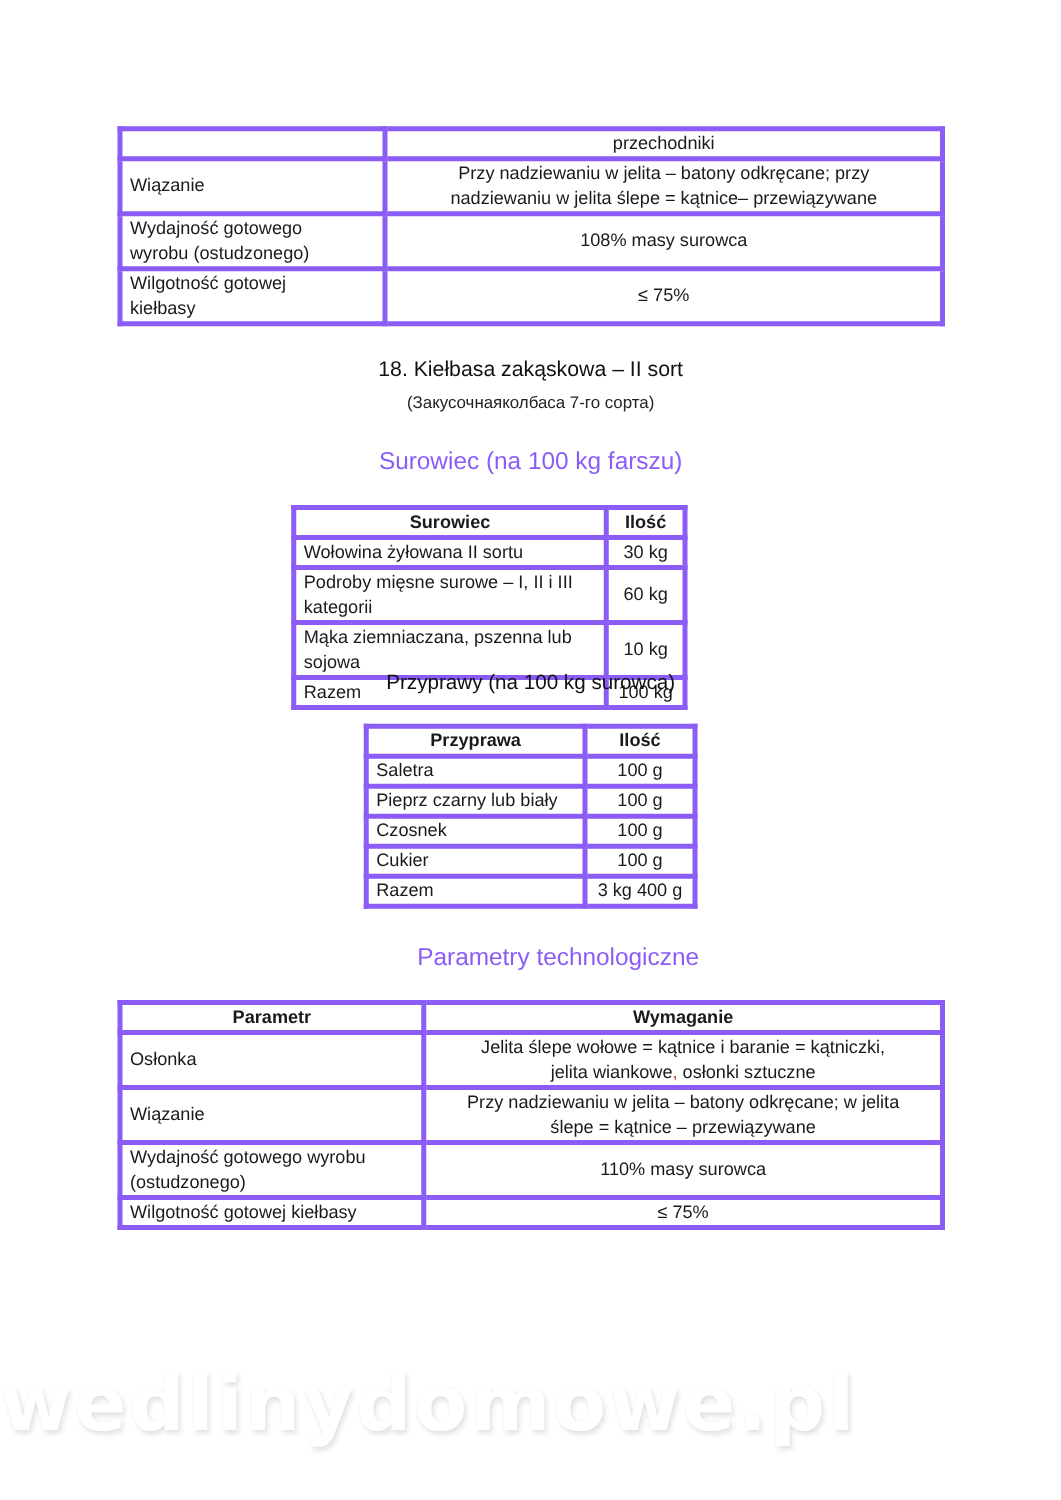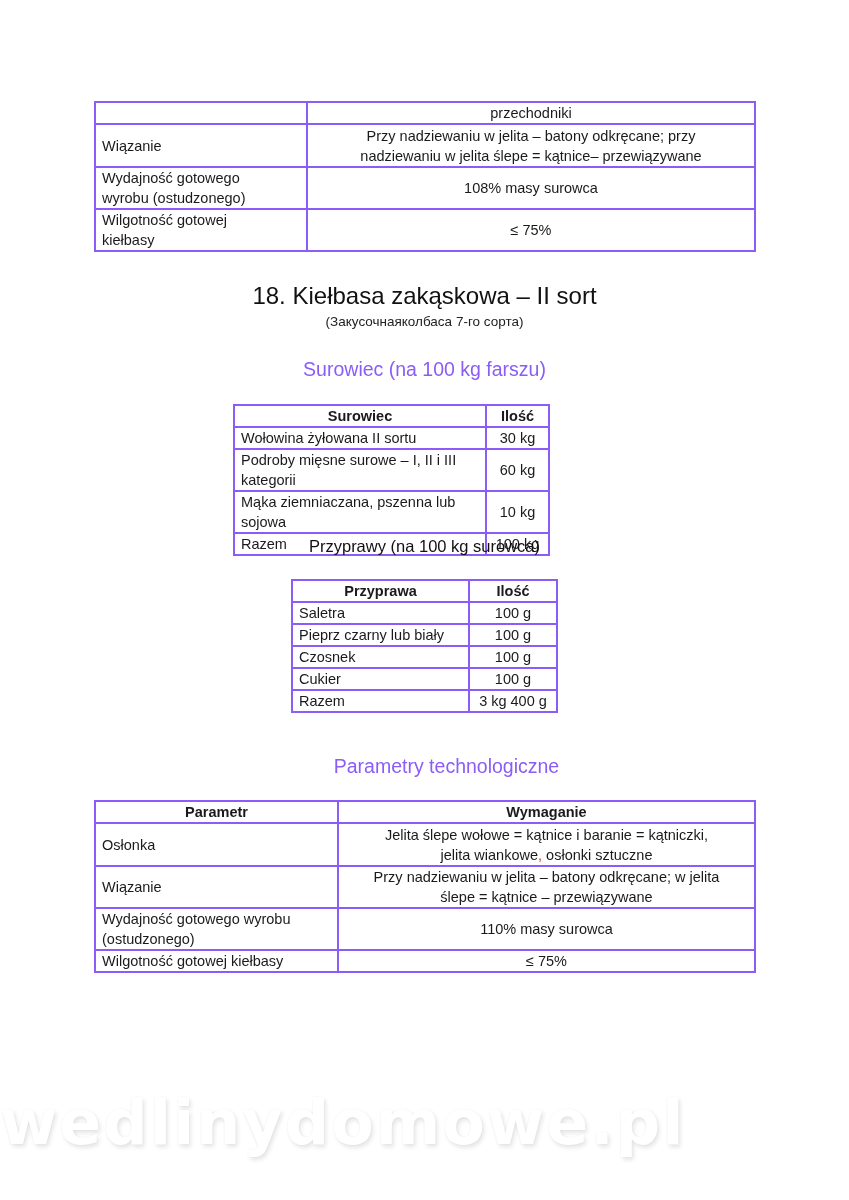--- a/index.html
+++ b/index.html
@@ -5,42 +5,42 @@
     * { box-sizing: border-box; margin: 0; padding: 0; }
     html, body { width: 849px; height: 1200px; background: #ffffff; }
     body {
       position: relative;
       font-family: "Liberation Sans", "DejaVu Sans", sans-serif;
       color: #1a1a1a;
       overflow: hidden;
     }
     table { border-collapse: collapse; position: absolute; }
     td, th {
-      border: 2px solid #8b5cf6;
+      border: 4px solid #8b5cf6;
       font-size: 14.5px;
       line-height: 20px;
       padding: 0 6px;
       vertical-align: middle;
       font-weight: normal;
     }
     th { font-weight: bold; text-align: center; }
     .center { text-align: center; }
     .left { text-align: left; }
 
     
     #t-top { left: 94px; top: 101px; width: 662px; }
     #t-top td:first-child { width: 212px; }
     #t-top tr.r0 td { height: 22px; }
     #t-top tr.r1 td { height: 43px; }
     #t-top tr.r2 td { height: 42px; }
     #t-top tr.r3 td { height: 42px; }
 
     .h-title {
       position: absolute; left: 0; width: 849px; text-align: center;
-      top: 282px; font-size: 24px; line-height: 28px; color: #111;
+      top: 282px; font-size: 17px; line-height: 28px; color: #111;
     }
     .h-sub {
       position: absolute; left: 0; width: 849px; text-align: center;
       top: 313px; font-size: 13.5px; line-height: 18px; color: #222;
     }
     .h-sec {
       position: absolute; left: 0; width: 849px; text-align: center;
       font-size: 19.5px; line-height: 24px; color: #8b5cf6;
     }
     .h-sec-small {

